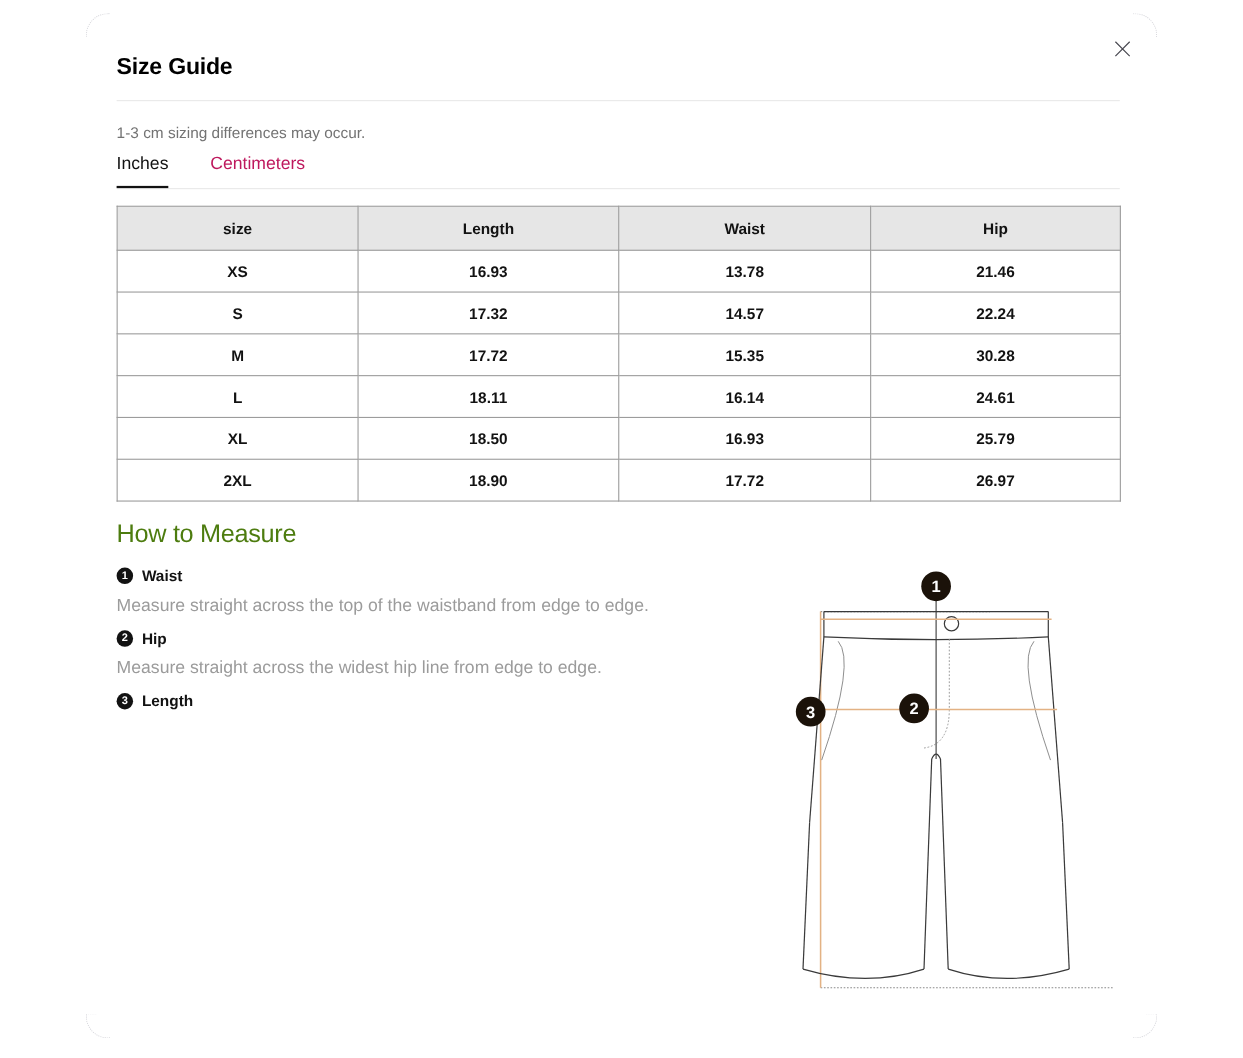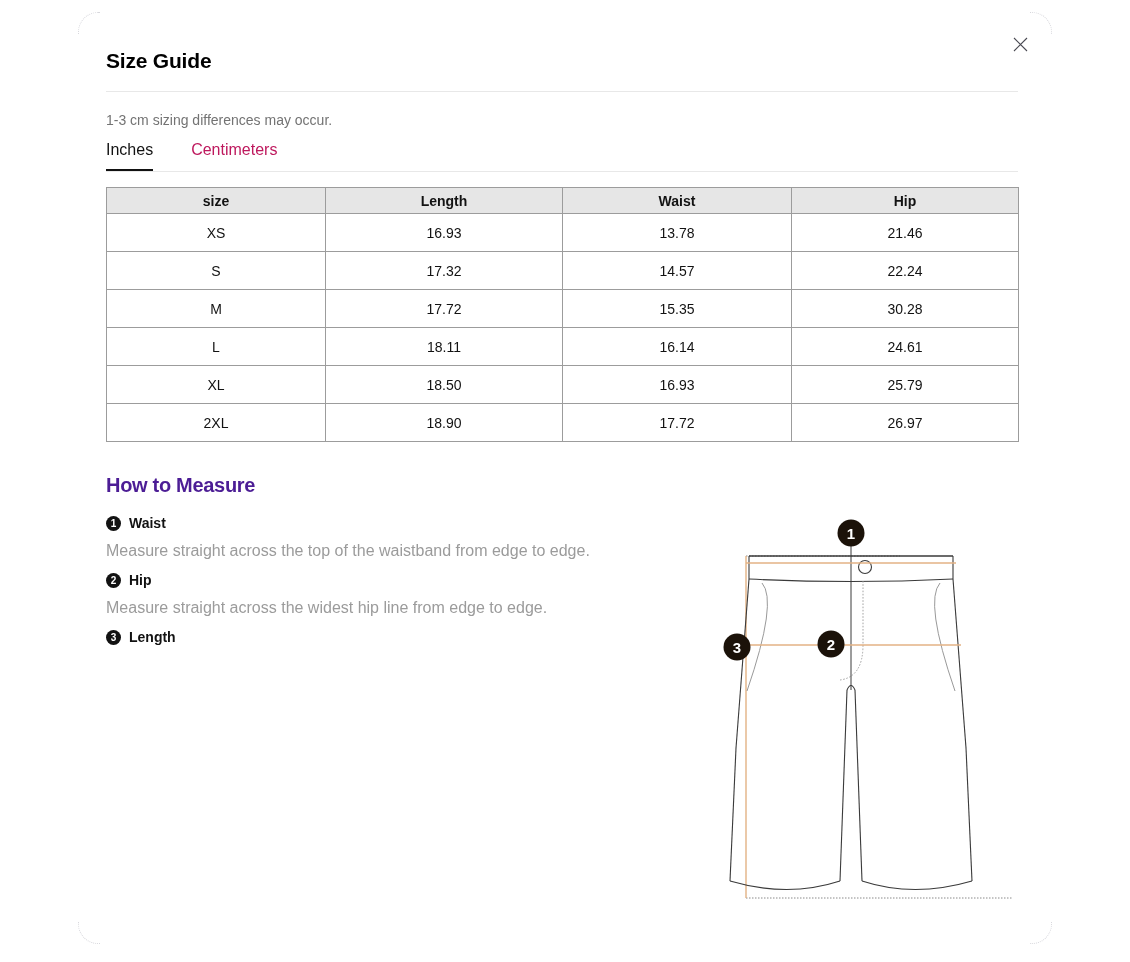--- a/index.html
+++ b/index.html
@@ -135,44 +135,44 @@
     width: 912px;
     border-collapse: collapse;
     table-layout: fixed;
   }
   .size-table th,
   .size-table td {
     border: 1px solid #9c9c9c;
     text-align: center;
     font-size: 14px;
     color: #121212;
-    font-weight: normal;
+    font-weight: bold;
     height: 38px;
     padding: 0;
   }
   .size-table thead th {
     background: #e6e6e6;
     font-weight: bold;
-    height: 26px;
+    height: 40px;
   }
   .size-table col.c-size   { width: 219px; }
   .size-table col.c-length { width: 237px; }
   .size-table col.c-waist  { width: 229px; }
   .size-table col.c-hip    { width: 227px; }
 
   
   .howto-title {
     position: absolute;
     left: 106px;
     top: 470px;
     margin: 0;
-    font-size: 20px;
-    font-weight: bold;
+    font-size: 23px;
+    font-weight: normal;
     letter-spacing: -0.3px;
-    color: #4c1d95;
+    color: #4d7c0f;
     line-height: 30px;
   }
 
   .measure-list {
     position: absolute;
     left: 106px;
     top: 512px;
     width: 560px;
   }
   .measure-item { margin: 0 0 8px 0; }

